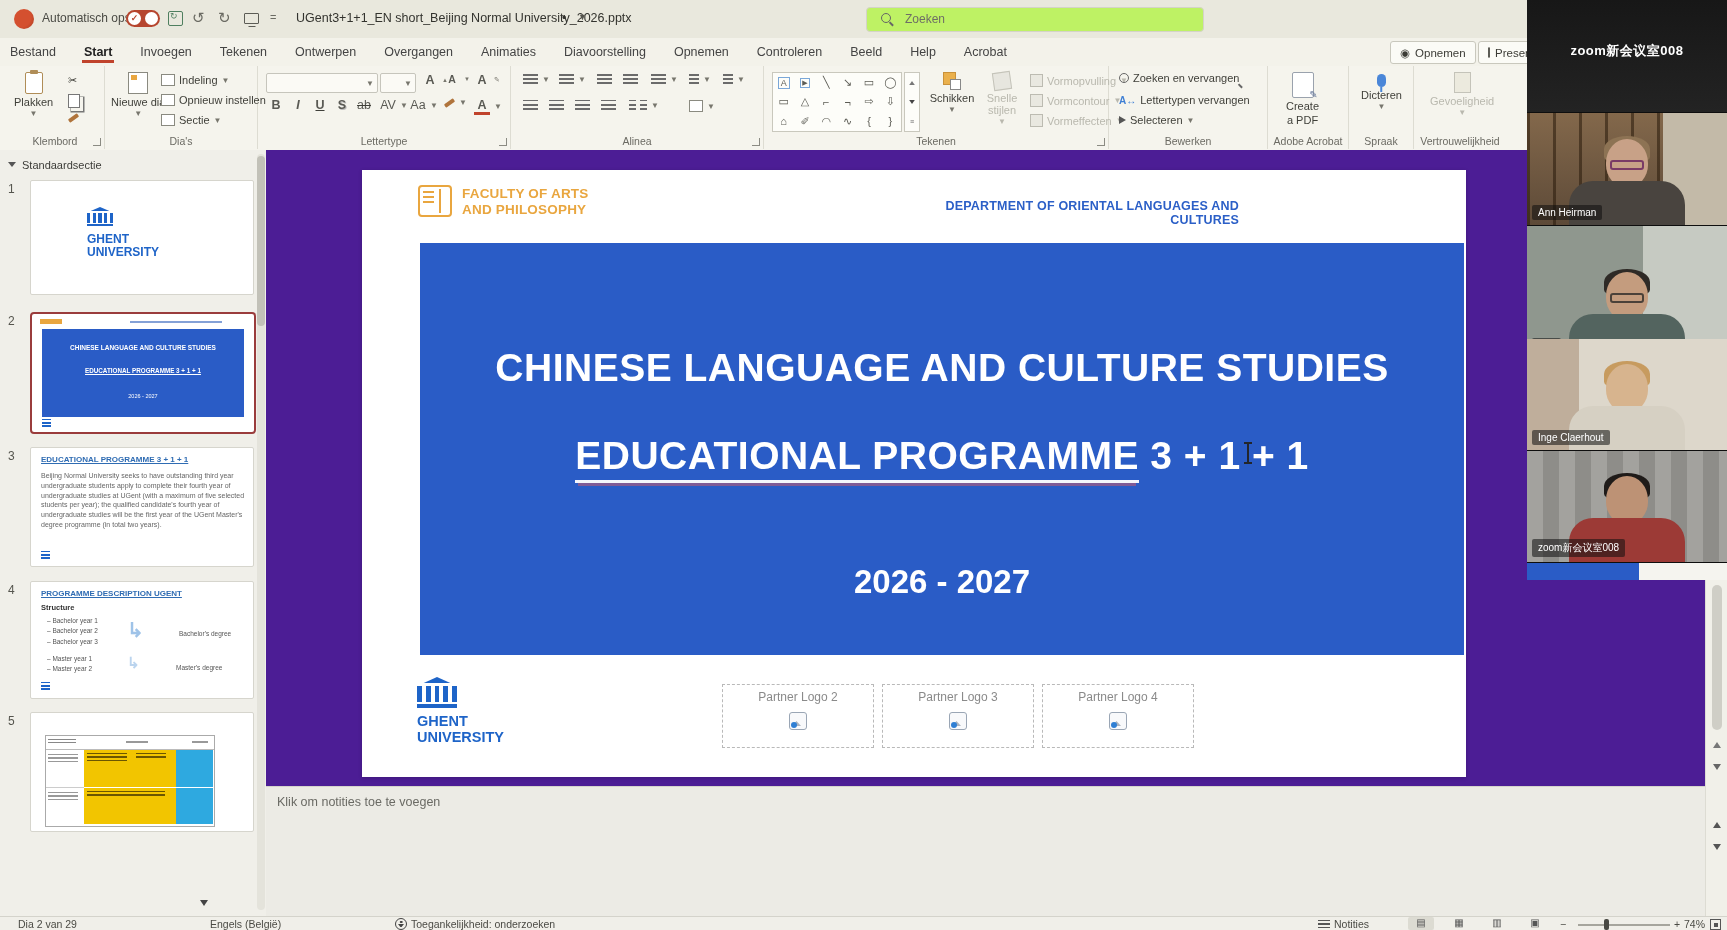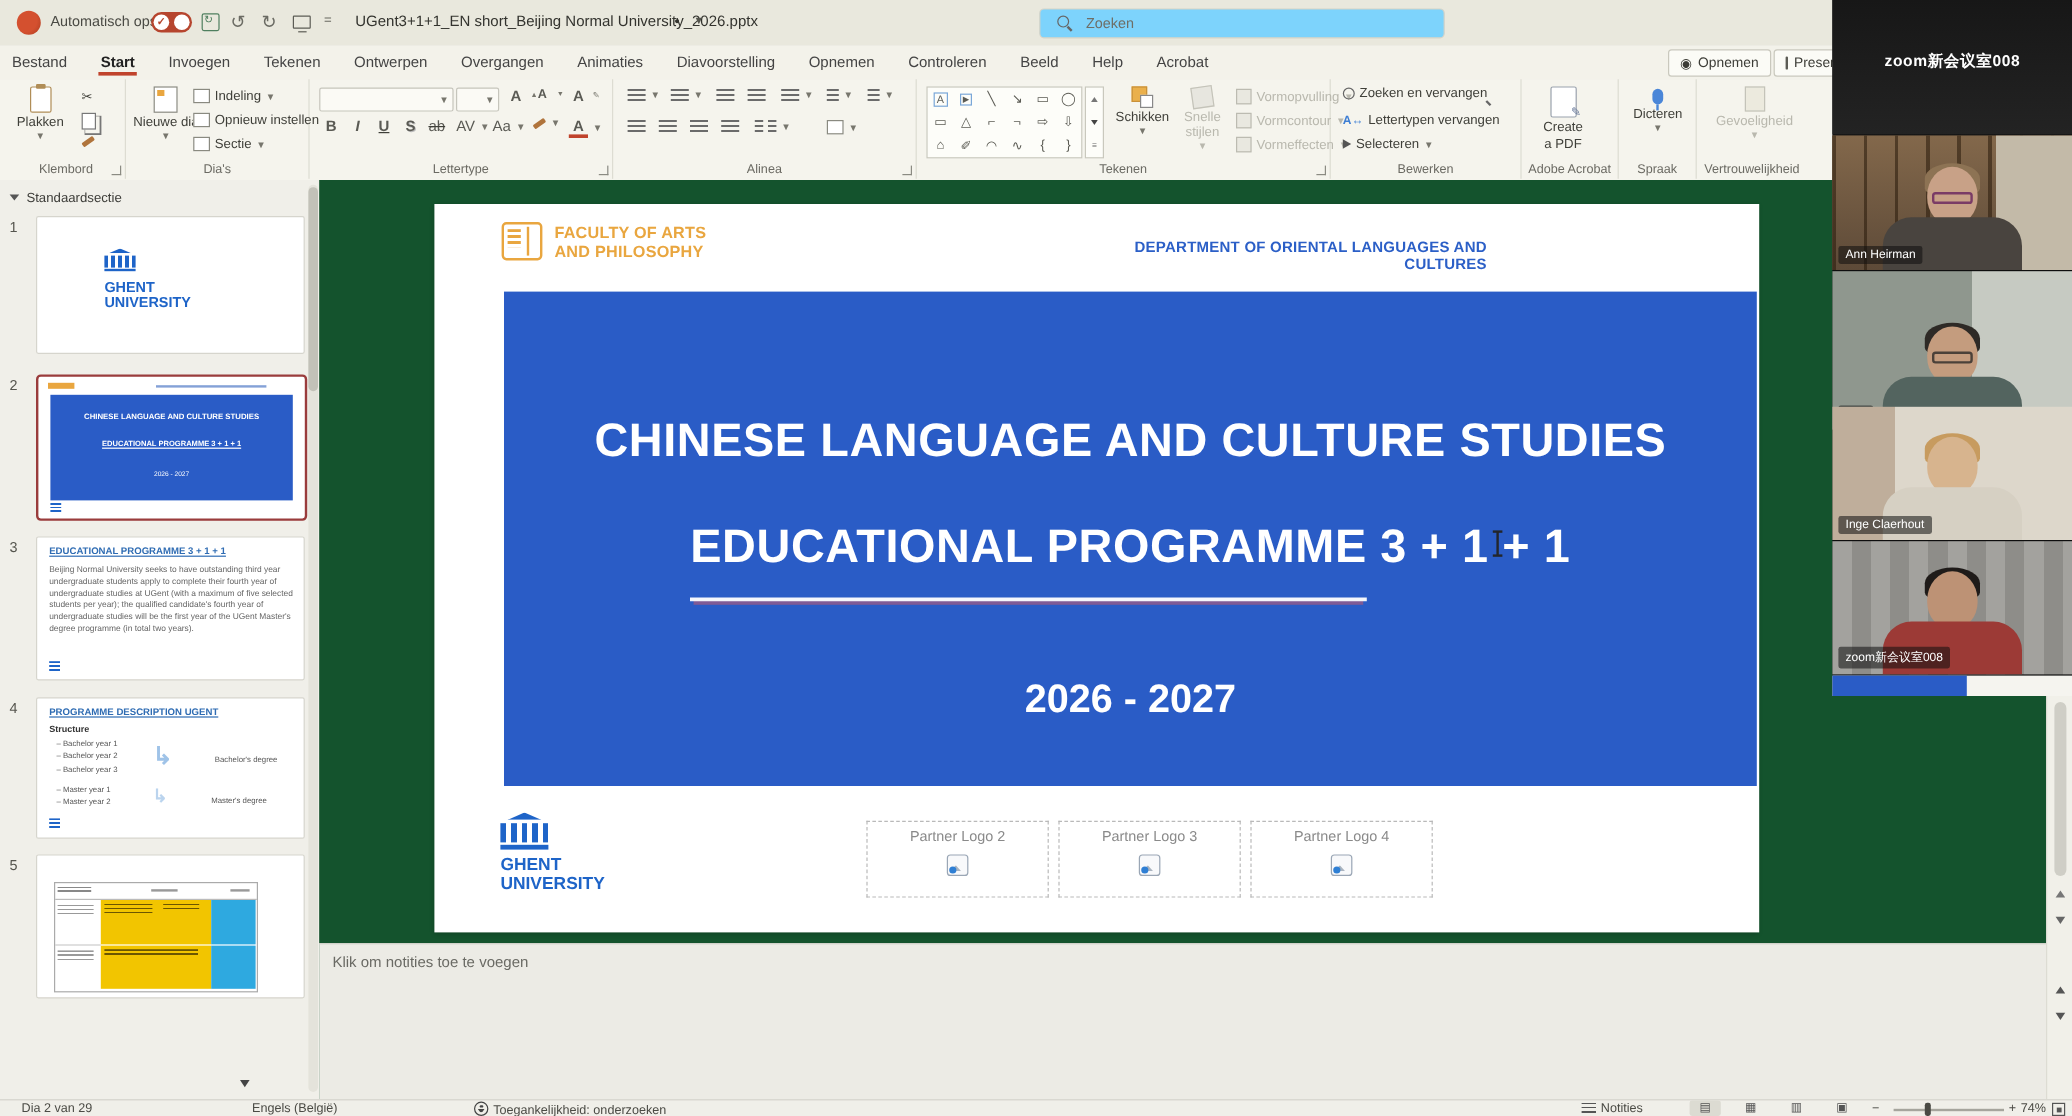--- a/index.html
+++ b/index.html
@@ -15,21 +15,21 @@
         background:#fff;color:#b6452e;font-size:9px;line-height:13px;text-align:center;font-weight:bold;}
   .tog::after{content:"";position:absolute;right:2px;top:2px;width:13px;height:13px;border-radius:50%;background:#fff;}
   .isave{position:absolute;left:168px;top:11px;width:13px;height:13px;border:1.5px solid #4f7f5f;border-radius:2px;}
   .isave::after{content:"↻";position:absolute;font-size:9px;color:#4f7f5f;left:1px;top:-1px;}
   .qat{position:absolute;top:9px;font-size:15px;color:#6b6b63;}
   .imon{position:absolute;width:13px;height:9px;border:1.5px solid #5c5c55;border-radius:1px;}
   .imon::after{content:"";position:absolute;left:50%;bottom:-4px;transform:translateX(-50%);width:7px;height:1.5px;background:#5c5c55;}
   .doc-title{position:absolute;left:296px;top:11px;font-size:12.5px;color:#33332e;white-space:nowrap;}
   .saved-dot{position:absolute;left:562px;top:11px;font-size:12px;color:#33332e;}
   .title-chev{position:absolute;left:578px;top:12px;font-size:9px;color:#55554e;}
-  .searchbox{position:absolute;left:866px;top:7px;width:336px;height:23px;background:#7dd3fc;
+  .searchbox{position:absolute;left:866px;top:7px;width:336px;height:23px;background:#bef264;
         border:1px solid #d4d3c8;border-radius:4px;}
   .imag{position:absolute;left:14px;top:5px;width:8px;height:8px;border:1.5px solid #666;border-radius:50%;}
   .imag::after{content:"";position:absolute;width:5px;height:1.5px;background:#666;transform:rotate(45deg);right:-4px;bottom:-2px;}
   .search-txt{position:absolute;left:38px;top:4px;font-size:12px;color:#6e6e66;}
   
   .menubar{position:absolute;left:0;top:38px;width:1727px;height:28px;background:#f3f2ea;}
   .tabs{position:absolute;left:8px;top:0;display:flex;gap:24px;height:28px;align-items:center;}
   .tab{font-size:12.5px;color:#444;padding:4px 2px;cursor:default;}
   .tab.active{color:#222;font-weight:bold;border-bottom:3px solid #c0432c;padding-bottom:1px;}
   .mbtn{position:absolute;top:3px;height:21px;border:1px solid #c9c8bd;border-radius:3px;background:#fbfbf6;
@@ -87,30 +87,30 @@
   .tb-body{position:absolute;left:10px;top:23px;right:8px;font-size:7px;color:#666;line-height:1.4;}
   .s4item{font-size:6.5px;color:#555;line-height:1.6;white-space:nowrap;}
   .s4item::before{content:"– ";}
   .larrow{position:absolute;color:#9fc3e8;font-weight:bold;}
   .s4res{position:absolute;font-size:6.5px;color:#555;white-space:nowrap;}
   .tscroll{position:absolute;right:1px;top:4px;width:8px;height:756px;background:#e4e3db;border-radius:4px;}
   .tscroll-thumb{position:absolute;right:0;top:2px;width:8px;height:170px;background:#c2c1b8;border-radius:4px;}
   .tri-d{width:0;height:0;border-left:4.5px solid transparent;border-right:4.5px solid transparent;border-top:6px solid #444;}
   .tri-u{width:0;height:0;border-left:4.5px solid transparent;border-right:4.5px solid transparent;border-bottom:6px solid #777;}
   
-  .editor{position:absolute;left:266px;top:150px;width:1439px;height:766px;background:#14532d;}
+  .editor{position:absolute;left:266px;top:150px;width:1439px;height:766px;background:#4c1d95;}
   .canvas{position:absolute;left:96px;top:20px;width:1104px;height:607px;background:#fff;box-shadow:0 1px 4px rgba(0,0,0,.2);}
   .ficon{position:absolute;left:56px;top:15px;width:30px;height:28px;border:2.5px solid #E9A63F;border-radius:4px;}
   .ficon::before{content:"";position:absolute;left:3px;top:4px;width:11px;height:15px;background:repeating-linear-gradient(180deg,#E9A63F 0 2px,rgba(0,0,0,0) 2px 5px);}
   .ficon::after{content:"";position:absolute;right:9px;top:2px;bottom:2px;width:2px;background:#E9A63F;}
   .fac-txt{position:absolute;left:100px;top:16px;font-size:13.5px;font-weight:bold;color:#E9A63F;line-height:1.15;letter-spacing:.2px;}
   .dept-txt{position:absolute;left:535px;top:29px;width:342px;text-align:right;font-size:12.5px;font-weight:bold;color:#2b5fc7;letter-spacing:.2px;}
   .bluebox{position:absolute;left:58px;top:73px;width:1044px;height:412px;background:#2a5cc6;}
   .bb-line{position:absolute;left:0;right:0;text-align:center;color:#fff;font-weight:bold;white-space:nowrap;}
-  .uline{border-bottom:3px solid rgba(255,255,255,.95);padding-bottom:21px;box-shadow:0 6px 0 -3px rgba(230,90,90,.45);}
+  .uline{border-bottom:3px solid rgba(255,255,255,.95);padding-bottom:3px;box-shadow:0 6px 0 -3px rgba(230,90,90,.45);}
   .ibeam{position:absolute;left:885px;top:273px;width:2px;height:20px;background:#23262b;}
   .ibeam::before,.ibeam::after{content:"";position:absolute;left:-3px;width:8px;height:2px;background:#23262b;}
   .ibeam::before{top:-1px;}.ibeam::after{bottom:-1px;}
   .pbox{position:absolute;top:514px;width:150px;height:62px;border:1.5px dashed #b9b9b9;}
   .pbox-lbl{position:absolute;left:0;right:0;top:5px;text-align:center;font-size:12px;color:#8a8a8a;}
   .ipic{position:absolute;left:50%;top:27px;transform:translateX(-50%);width:16px;height:16px;border:1px solid #9aa6b5;border-radius:3px;background:#f8f9fb;}
   .ipic::before{content:"";position:absolute;left:2px;bottom:3px;width:9px;height:5px;background:#aab4c0;clip-path:polygon(0 100%,50% 0,100% 100%);}
   .ipic::after{content:"";position:absolute;left:1px;bottom:1px;width:6px;height:6px;border-radius:50%;background:#2f7fd4;}
   .notes{position:absolute;left:0;top:636px;width:1439px;height:130px;background:#ecebe5;border-top:1px solid #d5d4cc;}
   .notes-txt{position:absolute;left:11px;top:8px;font-size:12.5px;color:#6a6a64;}

